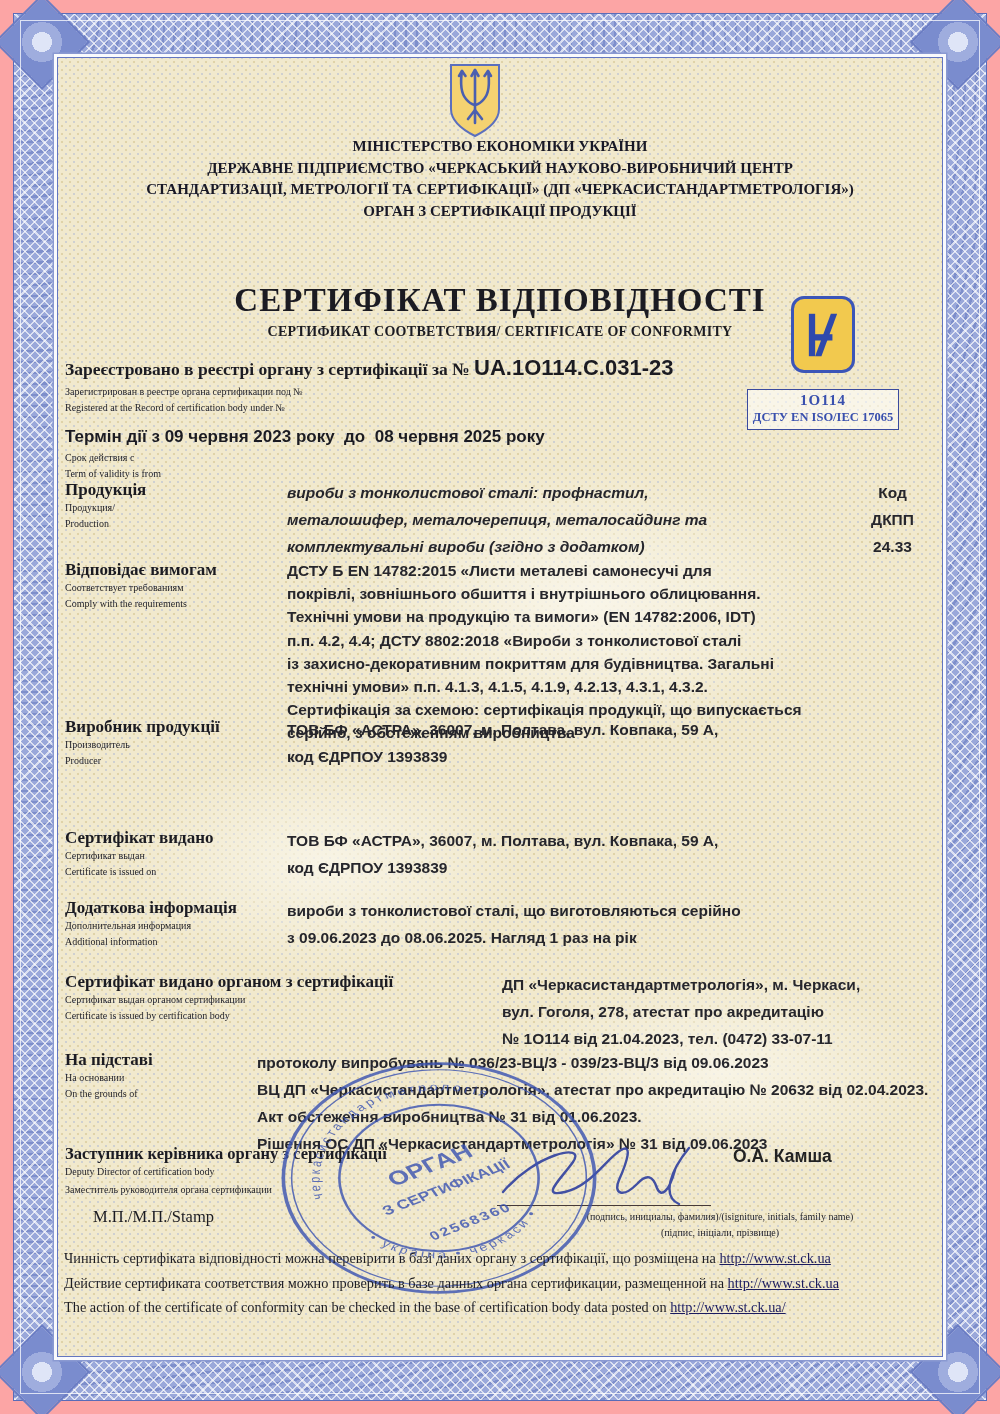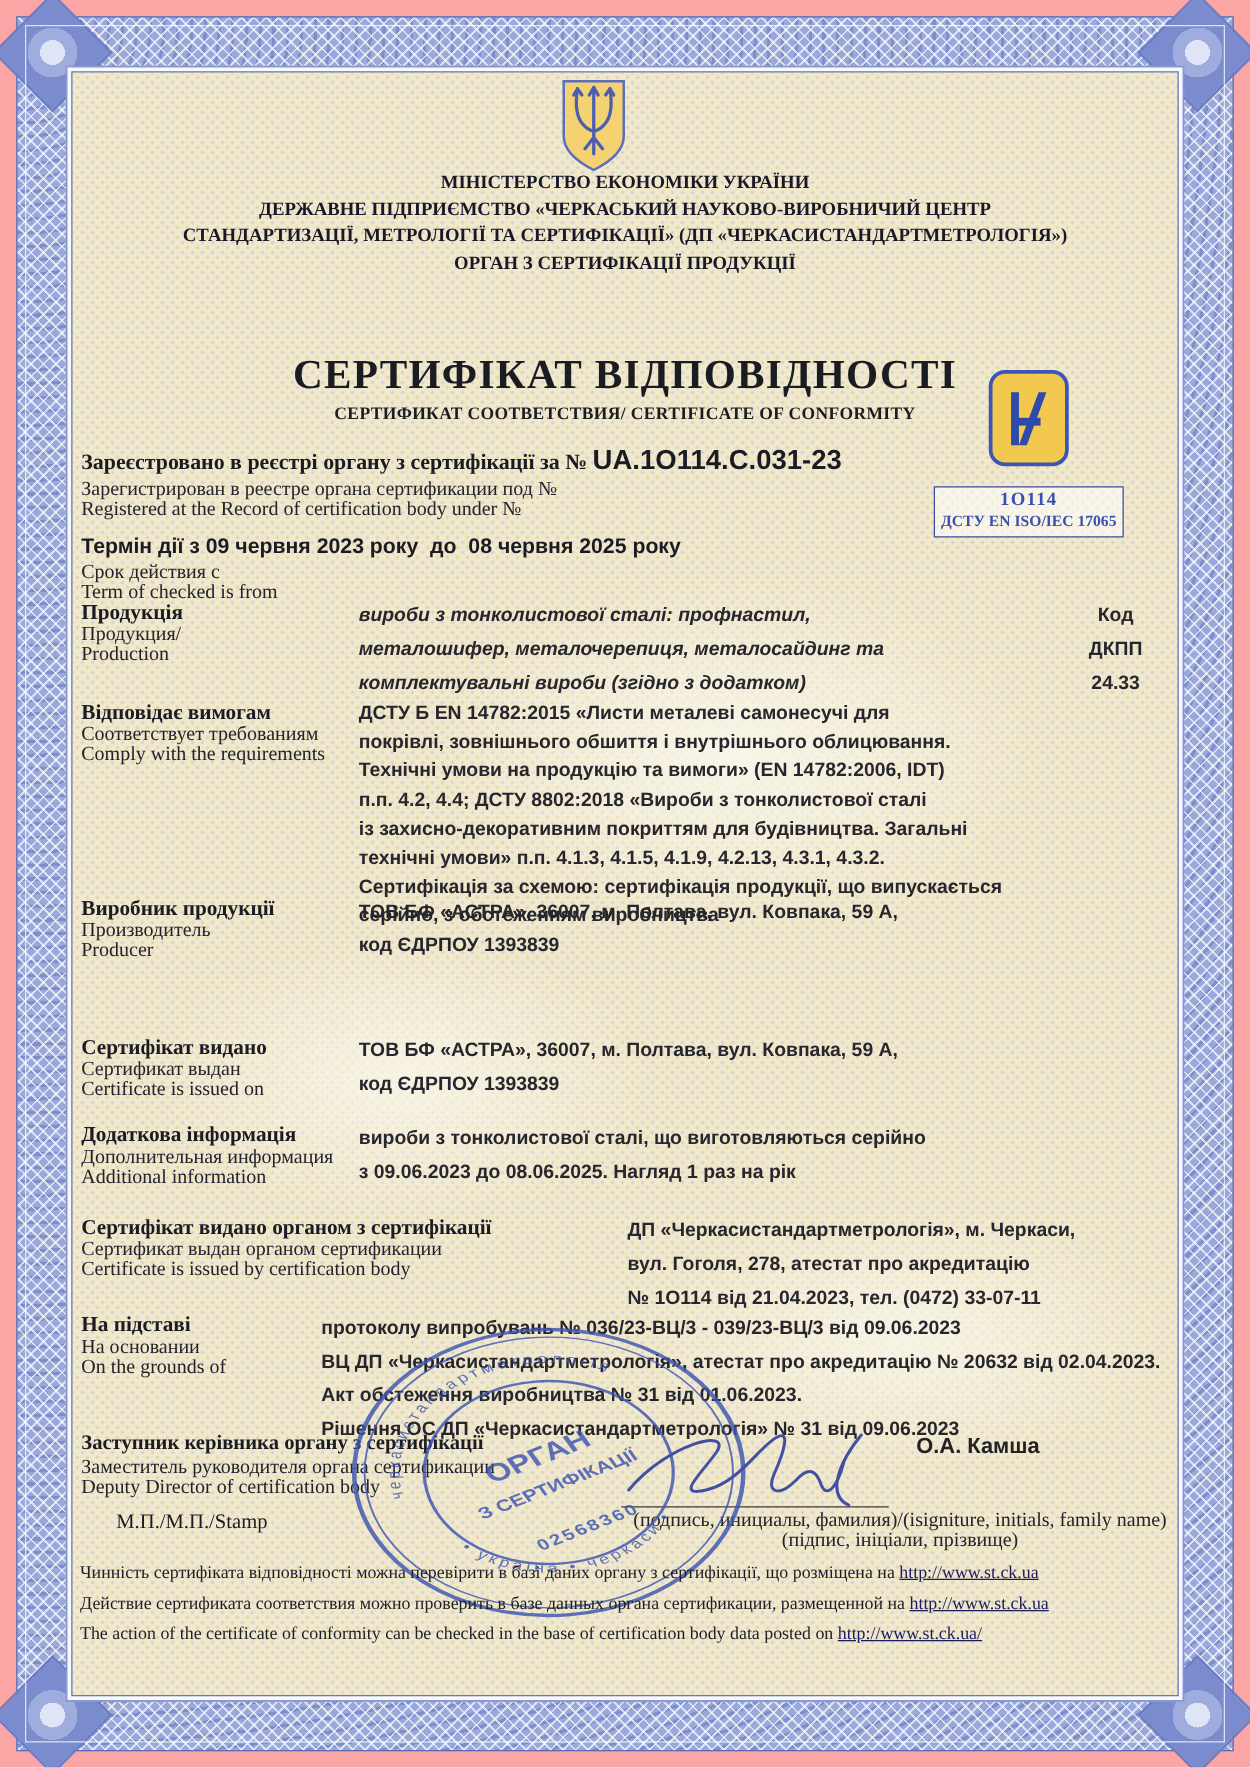--- a/index.html
+++ b/index.html
@@ -23,21 +23,21 @@
     background-image:
       radial-gradient(ellipse 340px 200px at 60% 42%, rgba(250,247,236,.9), transparent 70%),
       radial-gradient(ellipse 280px 160px at 30% 62%, rgba(250,247,236,.8), transparent 70%),
       radial-gradient(ellipse 300px 150px at 75% 78%, rgba(250,247,236,.8), transparent 70%),
       radial-gradient(circle, rgba(208,193,140,.55) 1px, transparent 1.6px),
       radial-gradient(circle, rgba(150,168,214,.38) 1px, transparent 1.5px);
     background-size:auto,auto,auto,8px 8px,8px 8px;
     background-position:0 0,0 0,0 0,0 0,4px 4px;}
   .abs{position:absolute;}
   .sans{font-family:"Liberation Sans",sans-serif;}
-  .sub{font-size:16px;line-height:16px;color:#23232b;}
+  .sub{font-size:10px;line-height:16px;color:#23232b;}
   .val{font-family:"Liberation Sans",sans-serif;font-weight:bold;font-size:15.5px;color:#26262c;white-space:pre-line;}
   
   .hdr{left:70px;right:70px;top:136px;text-align:center;font-weight:bold;font-size:15px;line-height:21.5px;color:#181826;}
   .title{left:70px;right:70px;top:282px;text-align:center;}
   .title .t1{font-size:33px;font-weight:bold;letter-spacing:1px;}
   .title .t2{font-size:14px;font-weight:bold;margin-top:5px;letter-spacing:.3px;}
   
   .accr{left:747px;top:296px;width:152px;text-align:center;}
   .accr .mark{width:58px;height:71px;margin:0 auto;background:#f2c94e;border:3px solid #3b55b8;border-radius:13px;
               display:flex;align-items:center;justify-content:center;}
@@ -110,21 +110,21 @@
       <span>Зареєстровано в реєстрі органу з сертифікації за №</span>
       <span class="sans" style="font-size:22px;">UA.1О114.С.031-23</span>
     </div>
     <div class="sub" style="margin-top:3px;">Зарегистрирован в реестре органа сертификации под №</div>
     <div class="sub">Registered at the Record of certification body under №</div>
   </div>
 
   <div class="abs" style="left:65px;top:427px;width:720px;">
     <div class="sans" style="font-size:17px;font-weight:bold;white-space:pre-wrap;">Термін дії з 09 червня 2023 року  до  08 червня 2025 року</div>
     <div class="sub" style="margin-top:3px;">Срок действия с</div>
-    <div class="sub">Term of checked is from</div>
+    <div class="sub">Term of validity is from</div>
   </div>
 
   <div class="row" style="top:479px;">
     <div class="lbl" style="width:222px;">
       <div class="uk">Продукція</div>
       <div class="sub">Продукция/</div>
       <div class="sub">Production</div>
     </div>
     <div class="val" style="flex:1;line-height:27px;font-style:italic;">вироби з тонколистової сталі: профнастил,
 металошифер, металочерепиця, металосайдинг та
@@ -198,22 +198,22 @@
       <div class="sub">On the grounds of</div>
     </div>
     <div class="val" style="flex:1;line-height:27px;">протоколу випробувань № 036/23-ВЦ/3 - 039/23-ВЦ/3 від 09.06.2023
 ВЦ ДП «Черкасистандартметрологія», атестат про акредитацію № 20632 від 02.04.2023.
 Акт обстеження виробництва № 31 від 01.06.2023.
 Рішення ОС ДП «Черкасистандартметрологія» № 31 від 09.06.2023</div>
   </div>
 
   <div class="abs" style="left:65px;top:1144px;width:420px;">
     <div style="font-size:16.5px;font-weight:bold;">Заступник керівника органу з сертифікації</div>
+    <div class="sub">Deputy Director of certification body</div>
     <div class="sub" style="margin-top:2px;">Заместитель руководителя органа сертификации</div>
-    <div class="sub">Deputy Director of certification body</div>
     <div style="font-size:16.5px;margin:9px 0 0 28px;">М.П./М.П./Stamp</div>
   </div>
 
   <svg class="abs" style="left:497px;top:1140px;width:210px;height:68px;" viewBox="0 0 210 68">
     <path d="M6,52 C38,14 90,2 76,22 C64,39 42,58 68,52 C94,46 110,18 124,10 C136,3 130,22 122,40 C116,54 126,58 140,44 C150,33 156,36 160,48 C164,58 172,52 178,30 M192,8 C174,30 164,56 182,64" fill="none" stroke="#2f3f9f" stroke-width="2.4" opacity=".9" stroke-linecap="round"></path>
   </svg>
   <div class="abs sigline" style="left:497px;top:1205px;width:214px;"></div>
   <div class="abs sans" style="left:733px;top:1146px;font-size:17.5px;font-weight:bold;color:#222;">О.А. Камша</div>
   <div class="abs" style="left:500px;top:1209px;width:440px;text-align:center;">
     <div class="sub">(подпись, инициалы, фамилия)/(isigniture, initials, family name)</div>

